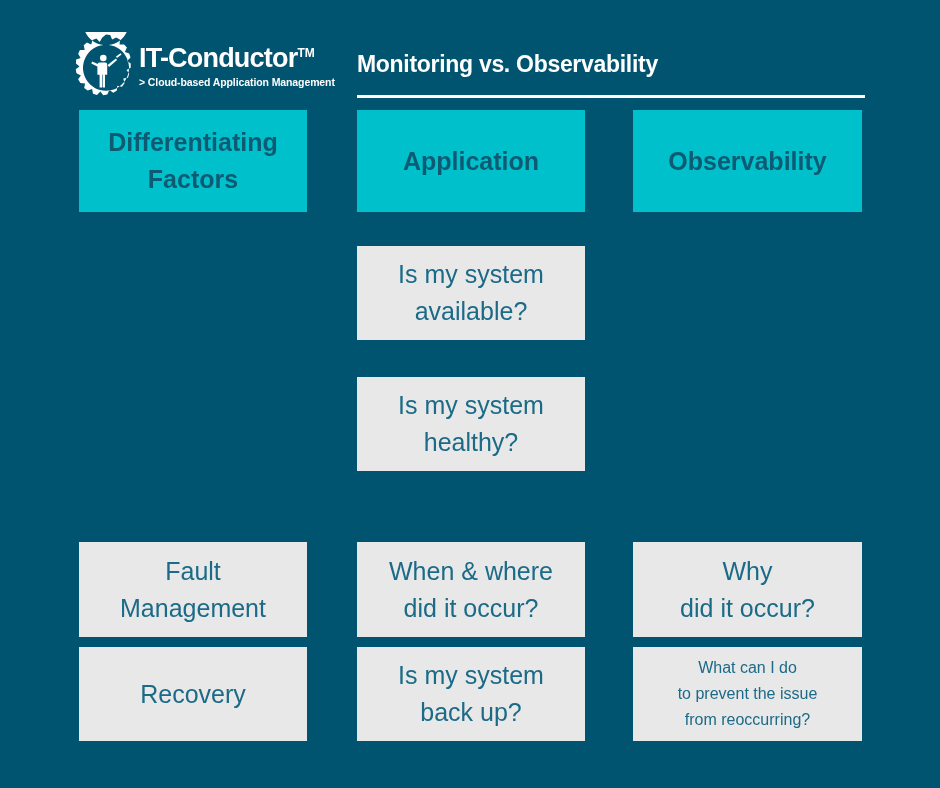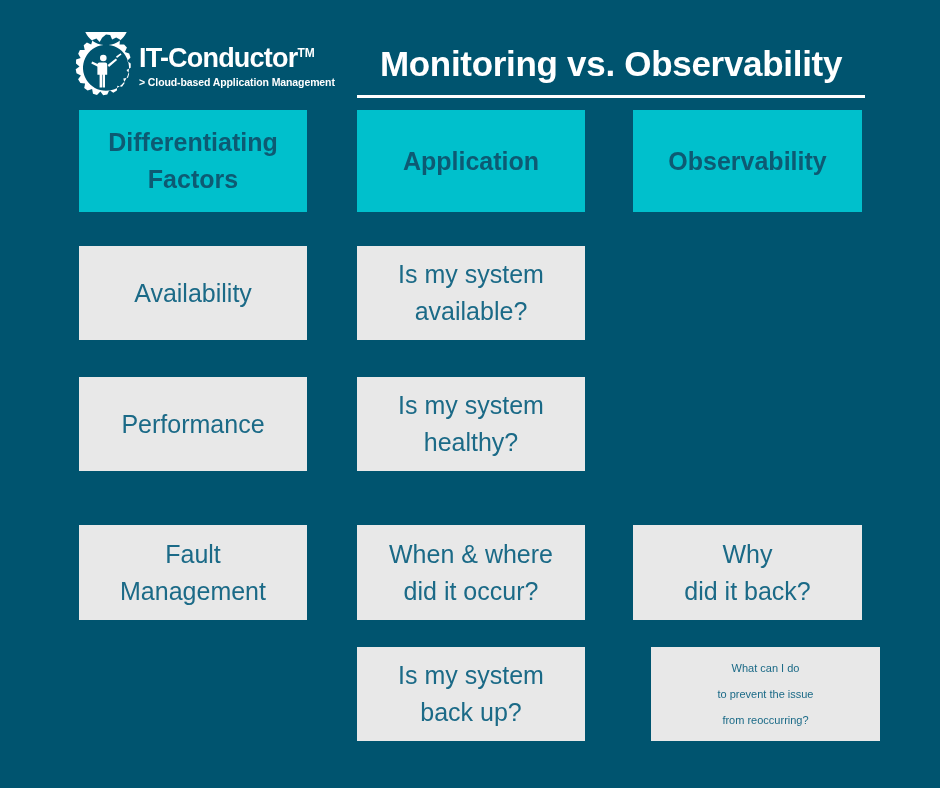--- a/index.html
+++ b/index.html
@@ -71,22 +71,21 @@
     white-space: nowrap;
     letter-spacing: -0.1px;
     font-family: "Liberation Sans", sans-serif;
   }
 
   .title {
     position: absolute;
     left: 357px;
     top: 42px;
     width: 508px;
-    text-align: center;
-    font-size: 35px;
+    font-size: 23px;
     font-weight: bold;
     color: #ffffff;
     letter-spacing: -0.3px;
     line-height: 44px;
     font-family: "Liberation Sans", sans-serif;
   }
   .title-rule {
     position: absolute;
     left: 357px;
     top: 95px;
@@ -119,39 +118,38 @@
     line-height: 37px;
   }
   .cell-body {
     background: #e8e8e8;
     color: #1b6a87;
     font-weight: normal;
     font-size: 25px;
     line-height: 37px;
   }
   .cell-body.small {
-    font-size: 11px;
+    font-size: 16px;
     line-height: 26px;
-    margin-left: 18px;
   }
   .cell-inner {
     padding: 0 10px;
     white-space: pre-line;
   }
 
   
   .col-0 { left: 79px;  width: 228px; }
   .col-1 { left: 357px; width: 228px; }
   .col-2 { left: 633px; width: 229px; }
 
   
   .row-h { top: 110px; height: 102px; }
   .row-0 { top: 246px; height: 94px; }
   .row-1 { top: 377px; height: 94px; }
-  .row-2 { top: 525px; height: 95px; }
+  .row-2 { top: 542px; height: 95px; }
   .row-3 { top: 647px; height: 94px; }
 </style>
 </head>
 <body>
 
 <div class="page">
 
   <div class="header">
 
     <div class="logo">
@@ -192,49 +190,46 @@
       <span class="cell-inner">Differentiating
 Factors</span>
     </div>
     <div class="cell cell-head col-1 row-h">
       <span class="cell-inner">Application</span>
     </div>
     <div class="cell cell-head col-2 row-h">
       <span class="cell-inner">Observability</span>
     </div>
 
-    <div class="cell cell-body col-0 row-0">
-      <span class="cell-inner">Availability</span>
-    </div>
     <div class="cell cell-body col-1 row-0">
       <span class="cell-inner">Is my system
 available?</span>
     </div>
 
-    <div class="cell cell-body col-0 row-1">
-      <span class="cell-inner">Performance</span>
-    </div>
     <div class="cell cell-body col-1 row-1">
       <span class="cell-inner">Is my system
 healthy?</span>
     </div>
 
     <div class="cell cell-body col-0 row-2">
       <span class="cell-inner">Fault
 Management</span>
     </div>
     <div class="cell cell-body col-1 row-2">
       <span class="cell-inner">When &amp; where
 did it occur?</span>
     </div>
     <div class="cell cell-body col-2 row-2">
       <span class="cell-inner">Why
-did it back?</span>
-    </div>
-
+did it occur?</span>
+    </div>
+
+    <div class="cell cell-body col-0 row-3">
+      <span class="cell-inner">Recovery</span>
+    </div>
     <div class="cell cell-body col-1 row-3">
       <span class="cell-inner">Is my system
 back up?</span>
     </div>
     <div class="cell cell-body small col-2 row-3">
       <span class="cell-inner">What can I do
 to prevent the issue
 from reoccurring?</span>
     </div>
 

